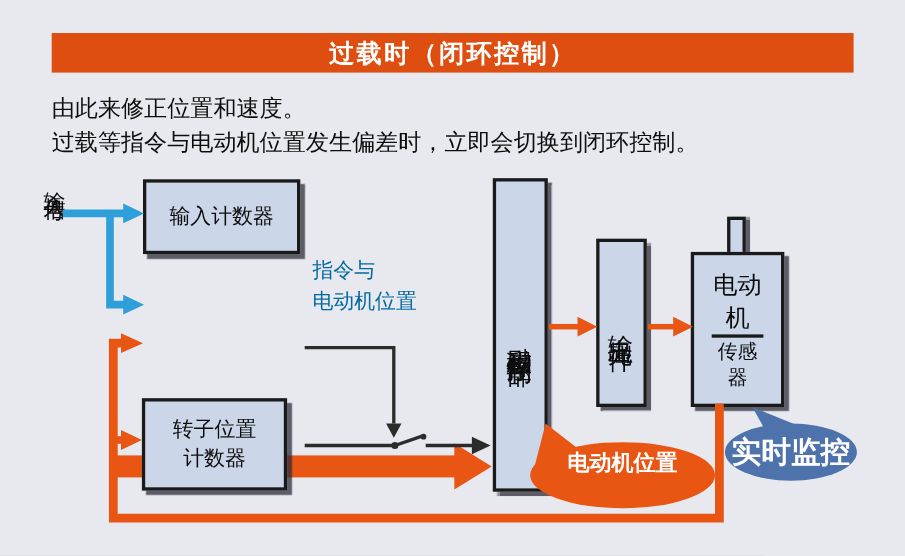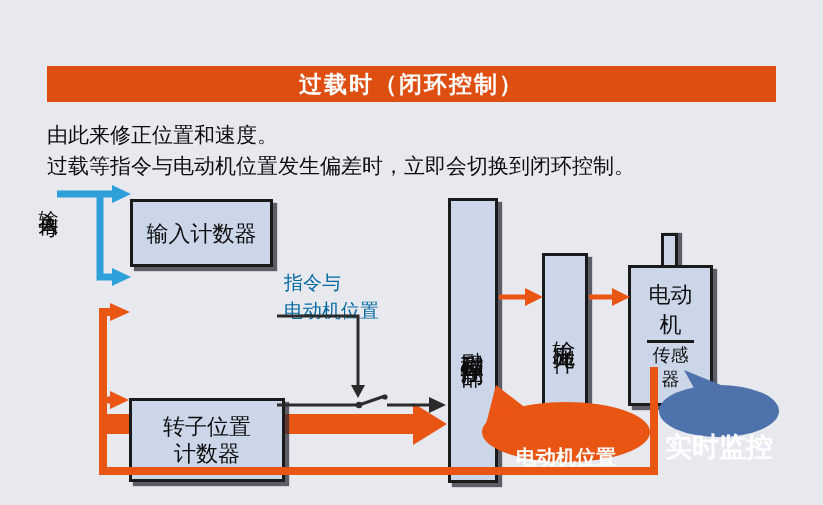--- a/index.html
+++ b/index.html
@@ -6,21 +6,21 @@
   body{
     font-family:"Liberation Sans","DejaVu Sans",sans-serif;
     background:#ccc;
   }
   #stage{
     position:relative;
     width:823px;height:505px;
     background:var(--background,#E7E9EF);
     overflow:hidden;
   }
-  .abs{position:absolute;margin-top:36px;}
+  .abs{position:absolute;}
   
   .title-bar{
     left:47px;top:30px;width:729px;height:36px;
     background:var(--title-bar,#DE4E10);
     color:#fff;font-size:23px;font-weight:bold;
     text-align:center;line-height:36px;letter-spacing:2px;
     z-index:2;
   }
   
   .desc{
@@ -32,29 +32,29 @@
   .dbox{
     box-sizing:border-box;
     background:var(--box-fill,#CBD6E8);
     border:3px solid var(--box-border,#1A1A1A);
     box-shadow:4px 4px 1px rgba(45,45,58,0.75);
     color:#0d0d0d;
     display:flex;align-items:center;justify-content:center;
     text-align:center;
     z-index:2;
   }
-  .dbox.htext{font-size:22px;line-height:27px;}
+  .dbox.htext{font-size:19px;line-height:27px;}
   .vtext{
     writing-mode:vertical-rl;
     text-orientation:upright;
     letter-spacing:2px;
   }
   .box-input-counter{left:130px;top:163px;width:143px;height:68px;}
   .box-deviation-counter{left:130px;top:247px;width:143px;height:95px;}
-  .box-rotor-counter{left:129px;top:362px;width:156px;height:84px;}
+  .box-rotor-counter{left:129px;top:362px;width:132px;height:84px;}
   .box-excitation{left:448px;top:162px;width:50px;height:285px;font-size:23px;}
   .box-output{left:542px;top:217px;width:46px;height:153px;font-size:23px;letter-spacing:4px;}
   .motor-shaft{left:661px;top:197px;width:17px;height:38px;z-index:2;box-shadow:4px 0 1px rgba(45,45,58,0.75);}
   .box-motor{left:628px;top:229px;width:85px;height:141px;padding:16px;flex-direction:column;align-items:stretch;z-index:3;}
   .motor-top{flex:1 1 auto;display:flex;align-items:center;justify-content:center;border-bottom:3px solid var(--box-border,#1A1A1A);font-size:22px;}
   .motor-bottom{height:48px;display:flex;align-items:center;justify-content:center;font-size:18px;}
   
   .input-signal{
     left:36px;top:158px;height:110px;
     color:#0d0d0d;font-size:20px;letter-spacing:3px;

